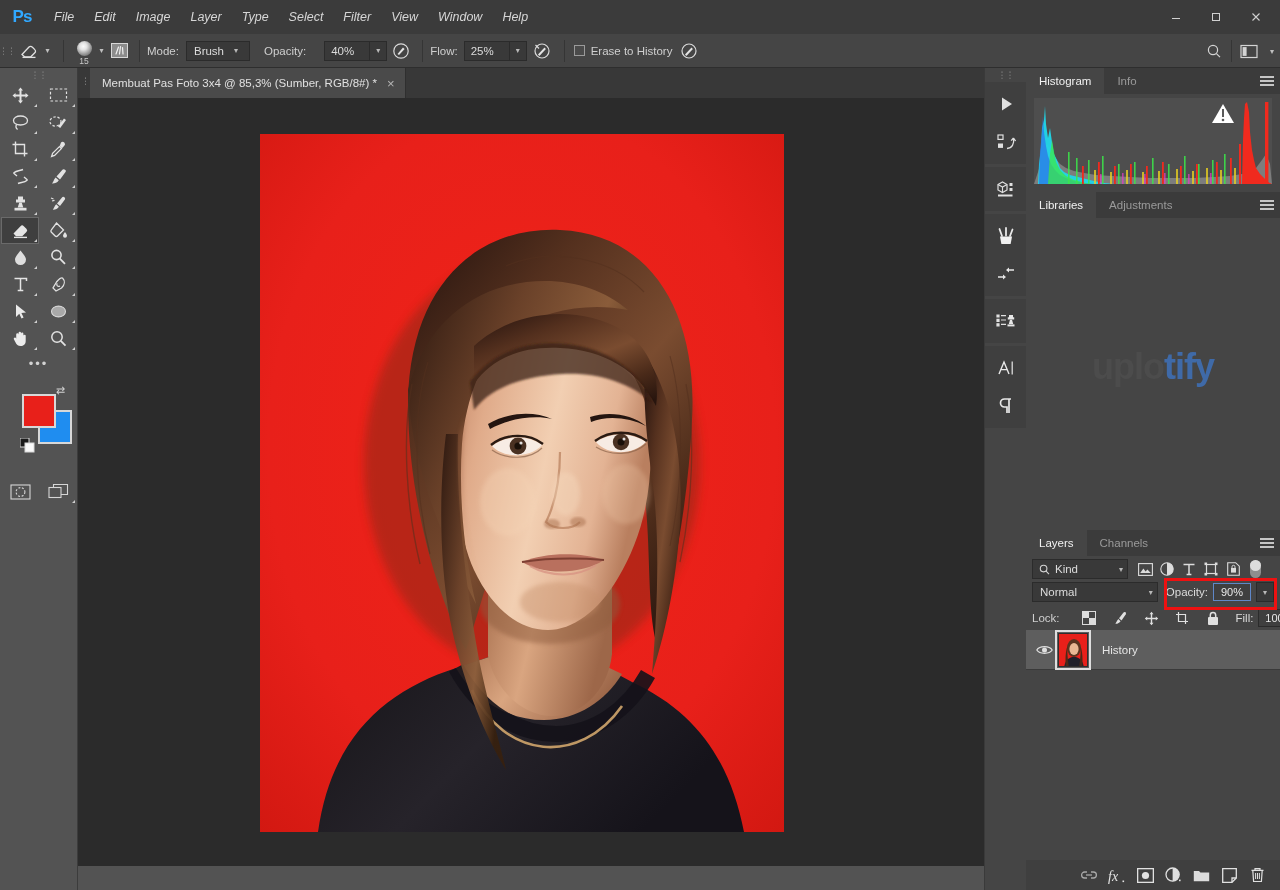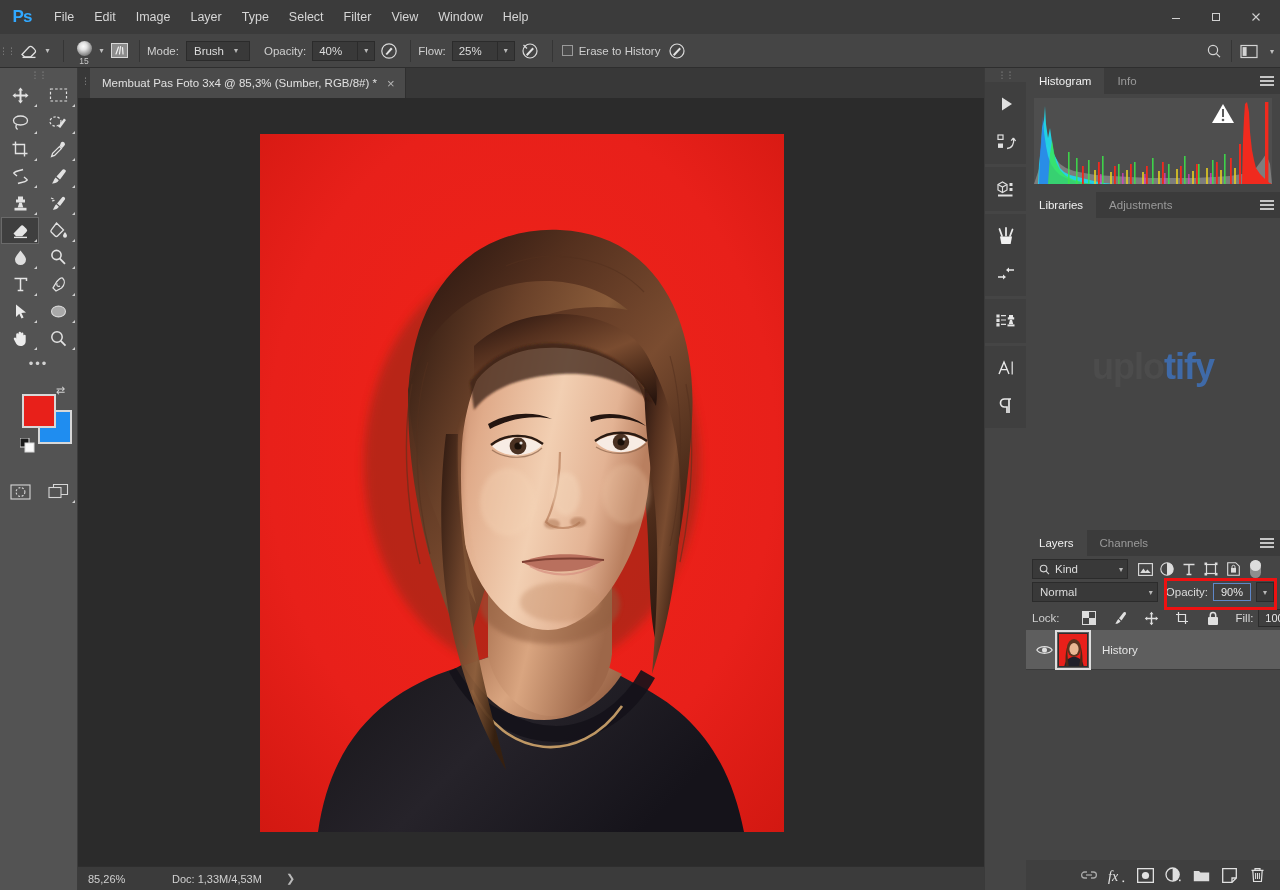--- a/index.html
+++ b/index.html
@@ -17,20 +17,21 @@
     position:absolute; left:0; top:0; width:1280px; height:34px;
     background:#3b3b3b; display:flex; align-items:center;
   }
   .ps-logo {
     width:44px; height:34px; display:flex; align-items:center; justify-content:center;
     color:#31a8ff; font-weight:bold; font-size:17px; letter-spacing:-1px;
   }
   .menu-item {
     padding:0 10px; height:34px; line-height:34px; font-size:12.5px; color:#d6d6d6;
     cursor:default;
+    font-style:italic;
   }
   .wincontrols { position:absolute; right:4px; top:0; height:34px; display:flex; align-items:center; }
   .wbtn {
     width:40px; height:26px; display:flex; align-items:center; justify-content:center;
     color:#cfcfcf; font-size:12px;
   }
   .wbtn svg { display:block; }
 
   
   .optionsbar {
@@ -293,21 +294,21 @@
     </div>
     <div class="ob-sep"></div>
 
     <span class="ob-label">Mode:</span>
     <div class="ob-select" style="width:64px;margin-left:7px;">
       <span>Brush</span>
       <span class="cv">▾</span>
     </div>
 
     <span class="ob-label" style="margin-left:14px;">Opacity:</span>
-    <div class="ob-stepper" style="margin-left:6px;">
+    <div class="ob-stepper" style="margin-left:18px;">
       <div class="ob-field">40%</div>
       <div class="arrow">▾</div>
     </div>
     <div style="width:28px;height:34px;display:flex;align-items:center;justify-content:center;">
       <svg width="18" height="18" viewBox="0 0 18 18">
         <circle cx="9" cy="9" r="7.2" fill="none" stroke="#dadada" stroke-width="1.2"></circle>
         <path d="M5.5 12 L11 5.5 l1.6 1.6 L7 13 Z" fill="#e4e4e4"></path>
       </svg>
     </div>
 
@@ -659,25 +660,20 @@
           <path d="M152 250 C142 300 146 372 160 430" stroke-width="1.4"></path>
           <path d="M168 228 C152 278 154 356 170 420" stroke-width="1.2"></path>
           <path d="M426 250 C436 300 432 372 420 428" stroke-width="1.3"></path>
           <path d="M410 222 C424 272 424 348 410 412" stroke-width="1.1"></path>
           <path d="M246 132 C292 112 352 124 384 158" stroke-width="1.2"></path>
         </g>
       </svg>
     </div>
   </div>
 
-  <div class="statusbar">
-    <div class="zoomfield">85,26%</div>
-    <div class="docinfo">Doc: 1,33M/4,53M</div>
-    <div class="docarrow">❯</div>
-  </div>
 
   <div class="icondock">
     <div class="dock-grip">⋮⋮</div>
 
     <div class="dock-group">
       <div class="dcell">
         <svg width="20" height="20" viewBox="0 0 20 20">
             <path d="M6 3.5 L16 10 L6 16.5 Z" fill="#e0e0e0"></path>
           </svg>
       </div>

